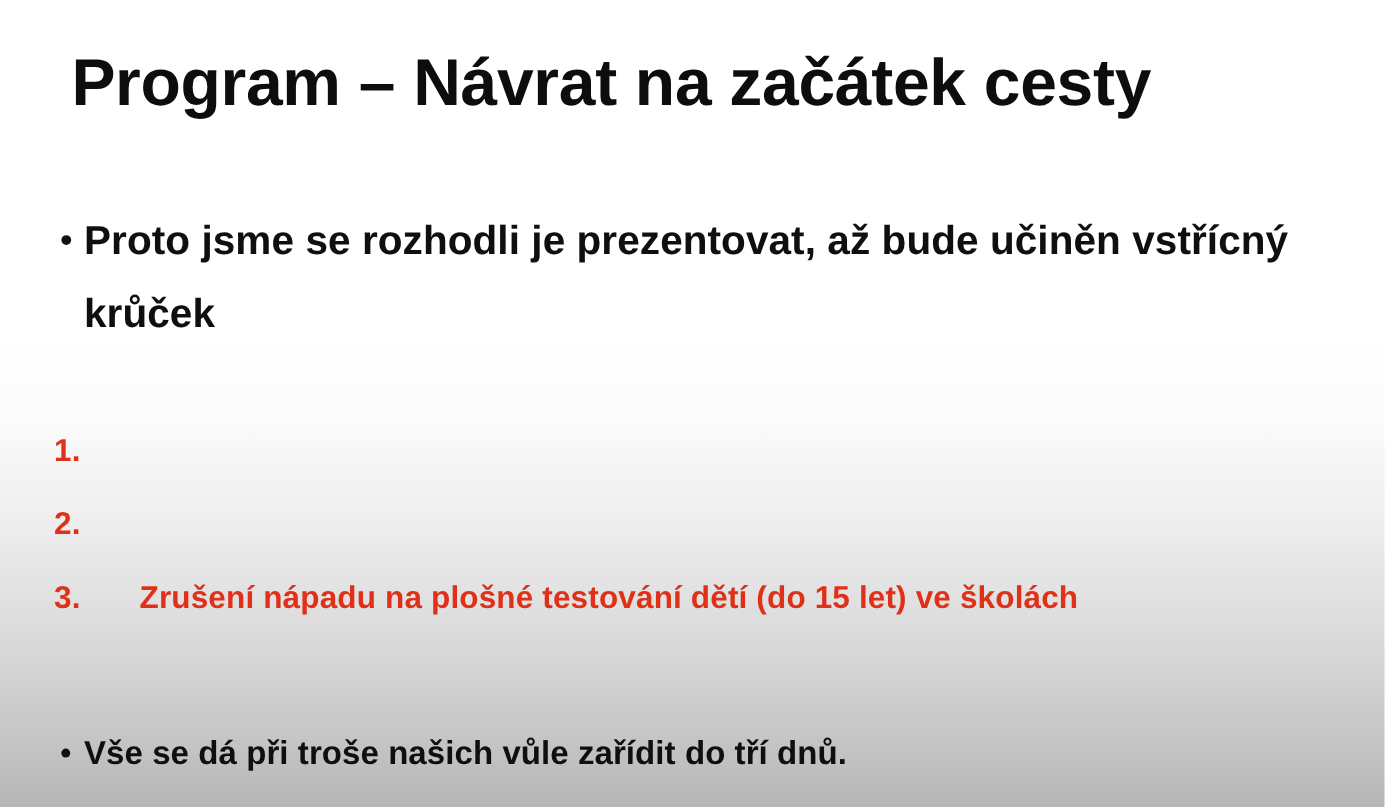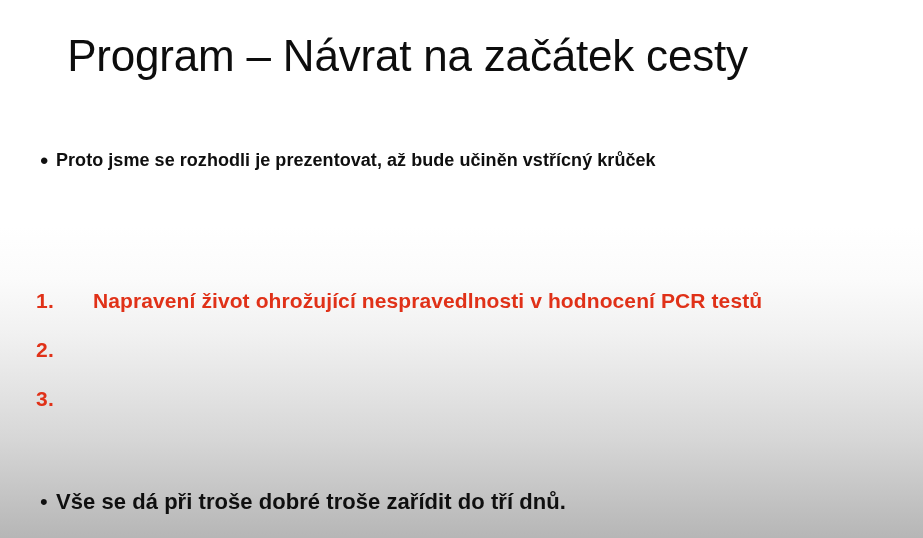--- a/index.html
+++ b/index.html
@@ -32,21 +32,21 @@
   }
 
   
   .slide-title {
     position: absolute;
     left: 0;
     top: 31px;
     width: 815px;
     text-align: center;
     font-size: 44px;
-    font-weight: 400;
+    font-weight: 700;
     line-height: 1.12;
     color: #0d0d0d;
     letter-spacing: -0.2px;
     white-space: nowrap;
   }
 
   
   .intro-block {
     position: absolute;
     left: 36px;
@@ -62,21 +62,21 @@
     flex: 0 0 20px;
     font-size: 24px;
     line-height: 49px;
     color: #111111;
     text-align: left;
     padding-left: 4px;
     box-sizing: border-box;
   }
   .intro-text {
     flex: 1 1 auto;
-    font-size: 18px;
+    font-size: 27px;
     font-weight: bold;
     line-height: 49px;
     color: #0f0f0f;
     letter-spacing: 0.05px;
   }
   .intro-text .line2 {
     display: block;
     padding-left: 10px;
   }
 
@@ -149,30 +149,30 @@
       <span class="intro-bullet">•</span>
       <span class="intro-text">
         <span class="line1">Proto jsme se rozhodli je prezentovat, až bude učiněn vstřícný krůček</span>
       </span>
     </div>
   </div>
 
   <div class="demands">
     <div class="demand-item">
       <span class="demand-num">1.</span>
-      <span class="demand-text">Napravení život ohrožující nespravedlnosti v hodnocení PCR testů</span>
     </div>
     <div class="demand-item">
       <span class="demand-num">2.</span>
     </div>
     <div class="demand-item">
       <span class="demand-num">3.</span>
+      <span class="demand-text">Zrušení nápadu na plošné testování dětí (do 15 let) ve školách</span>
     </div>
   </div>
 
   <div class="closing-block">
     <div class="closing-row">
       <span class="closing-bullet">•</span>
-      <span class="closing-text">Vše se dá při troše dobré troše zařídit do tří dnů.</span>
+      <span class="closing-text">Vše se dá při troše našich vůle zařídit do tří dnů.</span>
     </div>
   </div>
 
 </div>
 
 </body></html>

